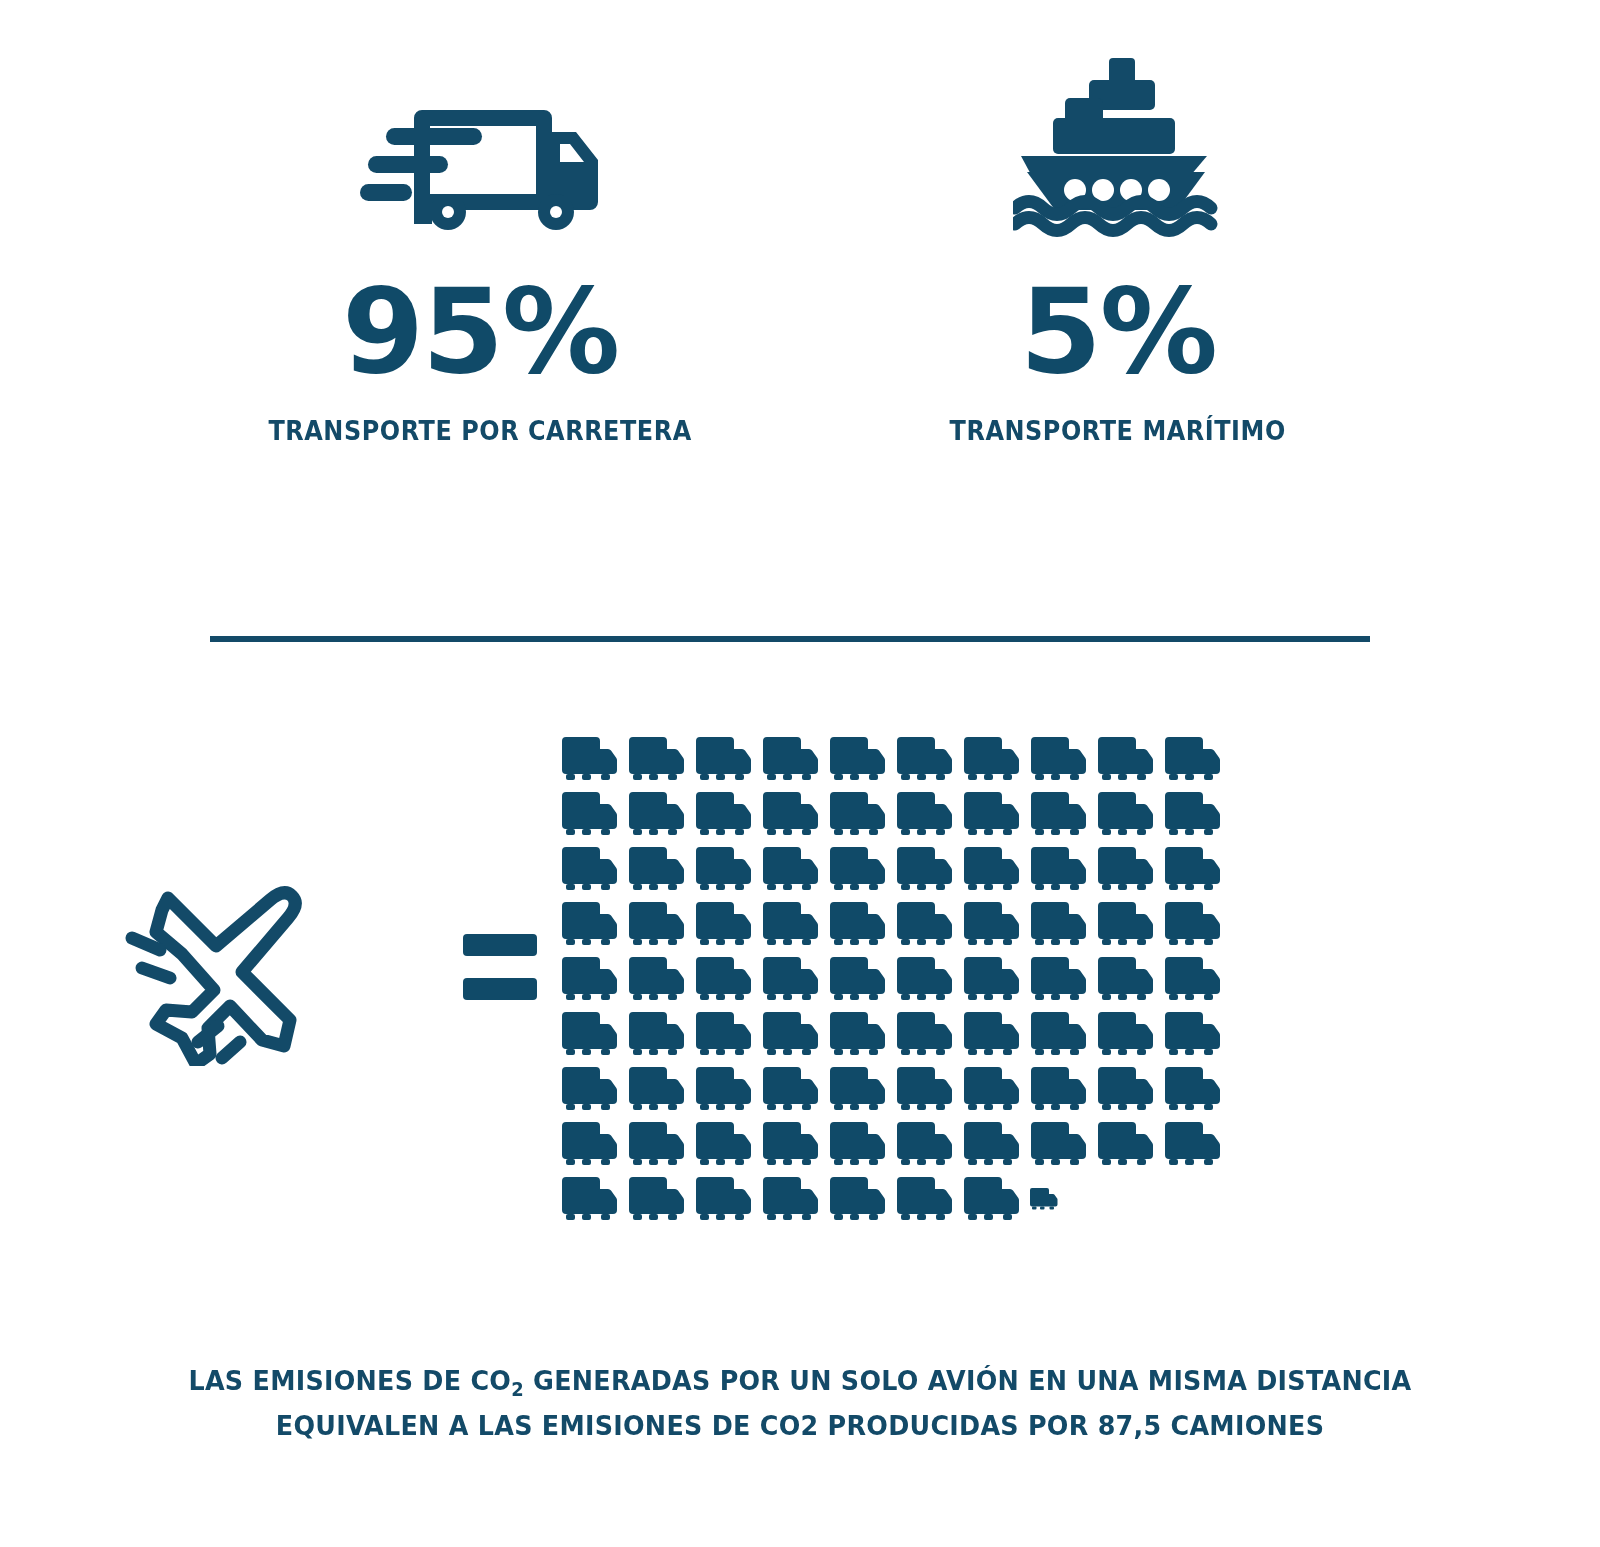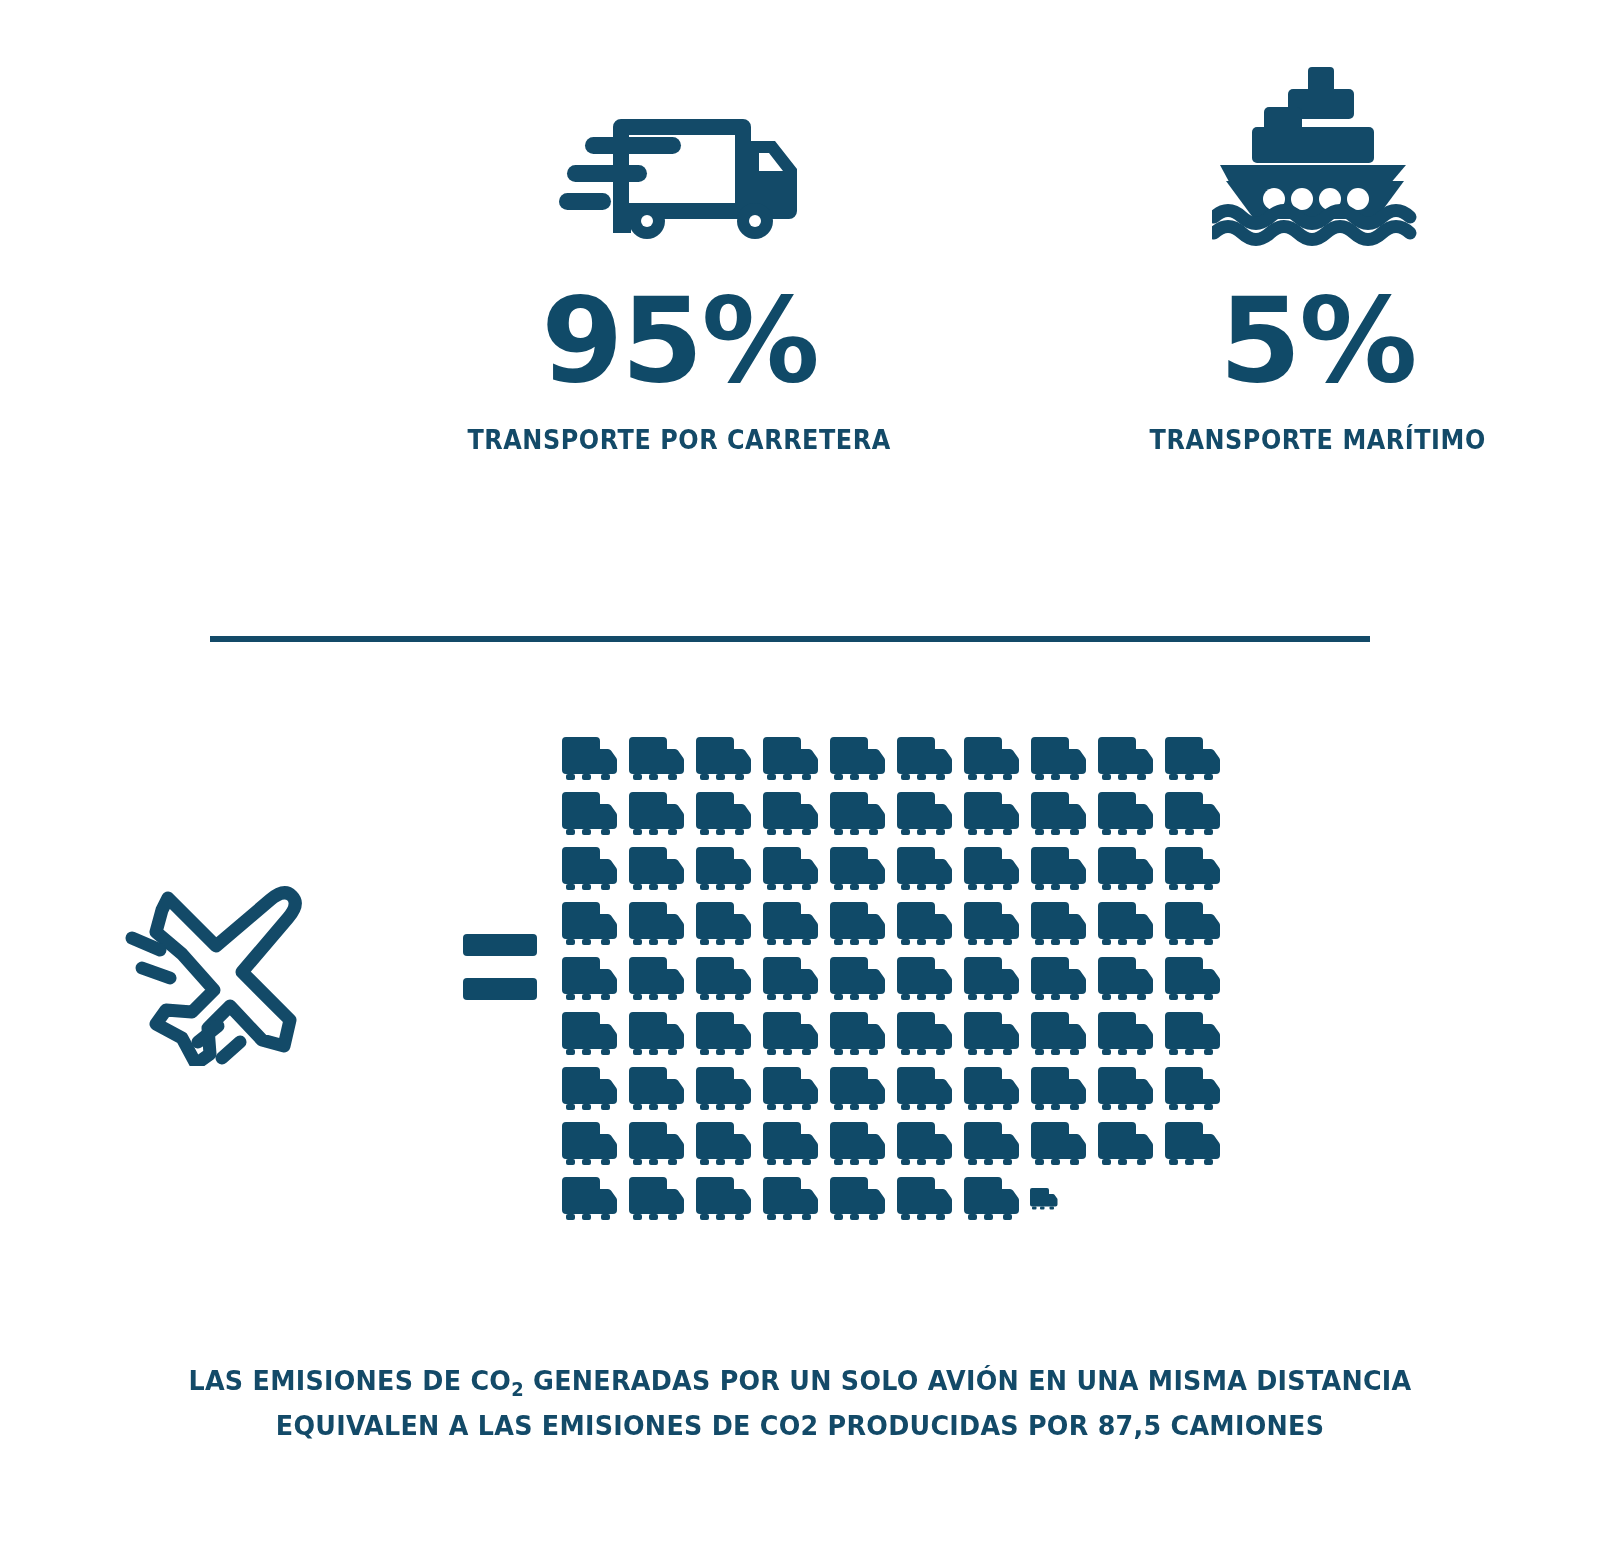--- a/index.html
+++ b/index.html
@@ -11,24 +11,24 @@
   }
   .page {
     position:relative;
     width:1600px; height:1547px;
     background:#ffffff;
   }
 
   
   .stats-row {
     position:absolute;
-    top:67px; left:0;
+    top:58px; left:0;
     width:1500px;
     display:flex;
-    justify-content:flex-end;
+    justify-content:flex-start;
     padding-left:250px;
     gap:225px;
   }
   .stat-block {
     display:flex;
     flex-direction:column;
     align-items:center;
   }
   .stat-icon {
     height:180px;

